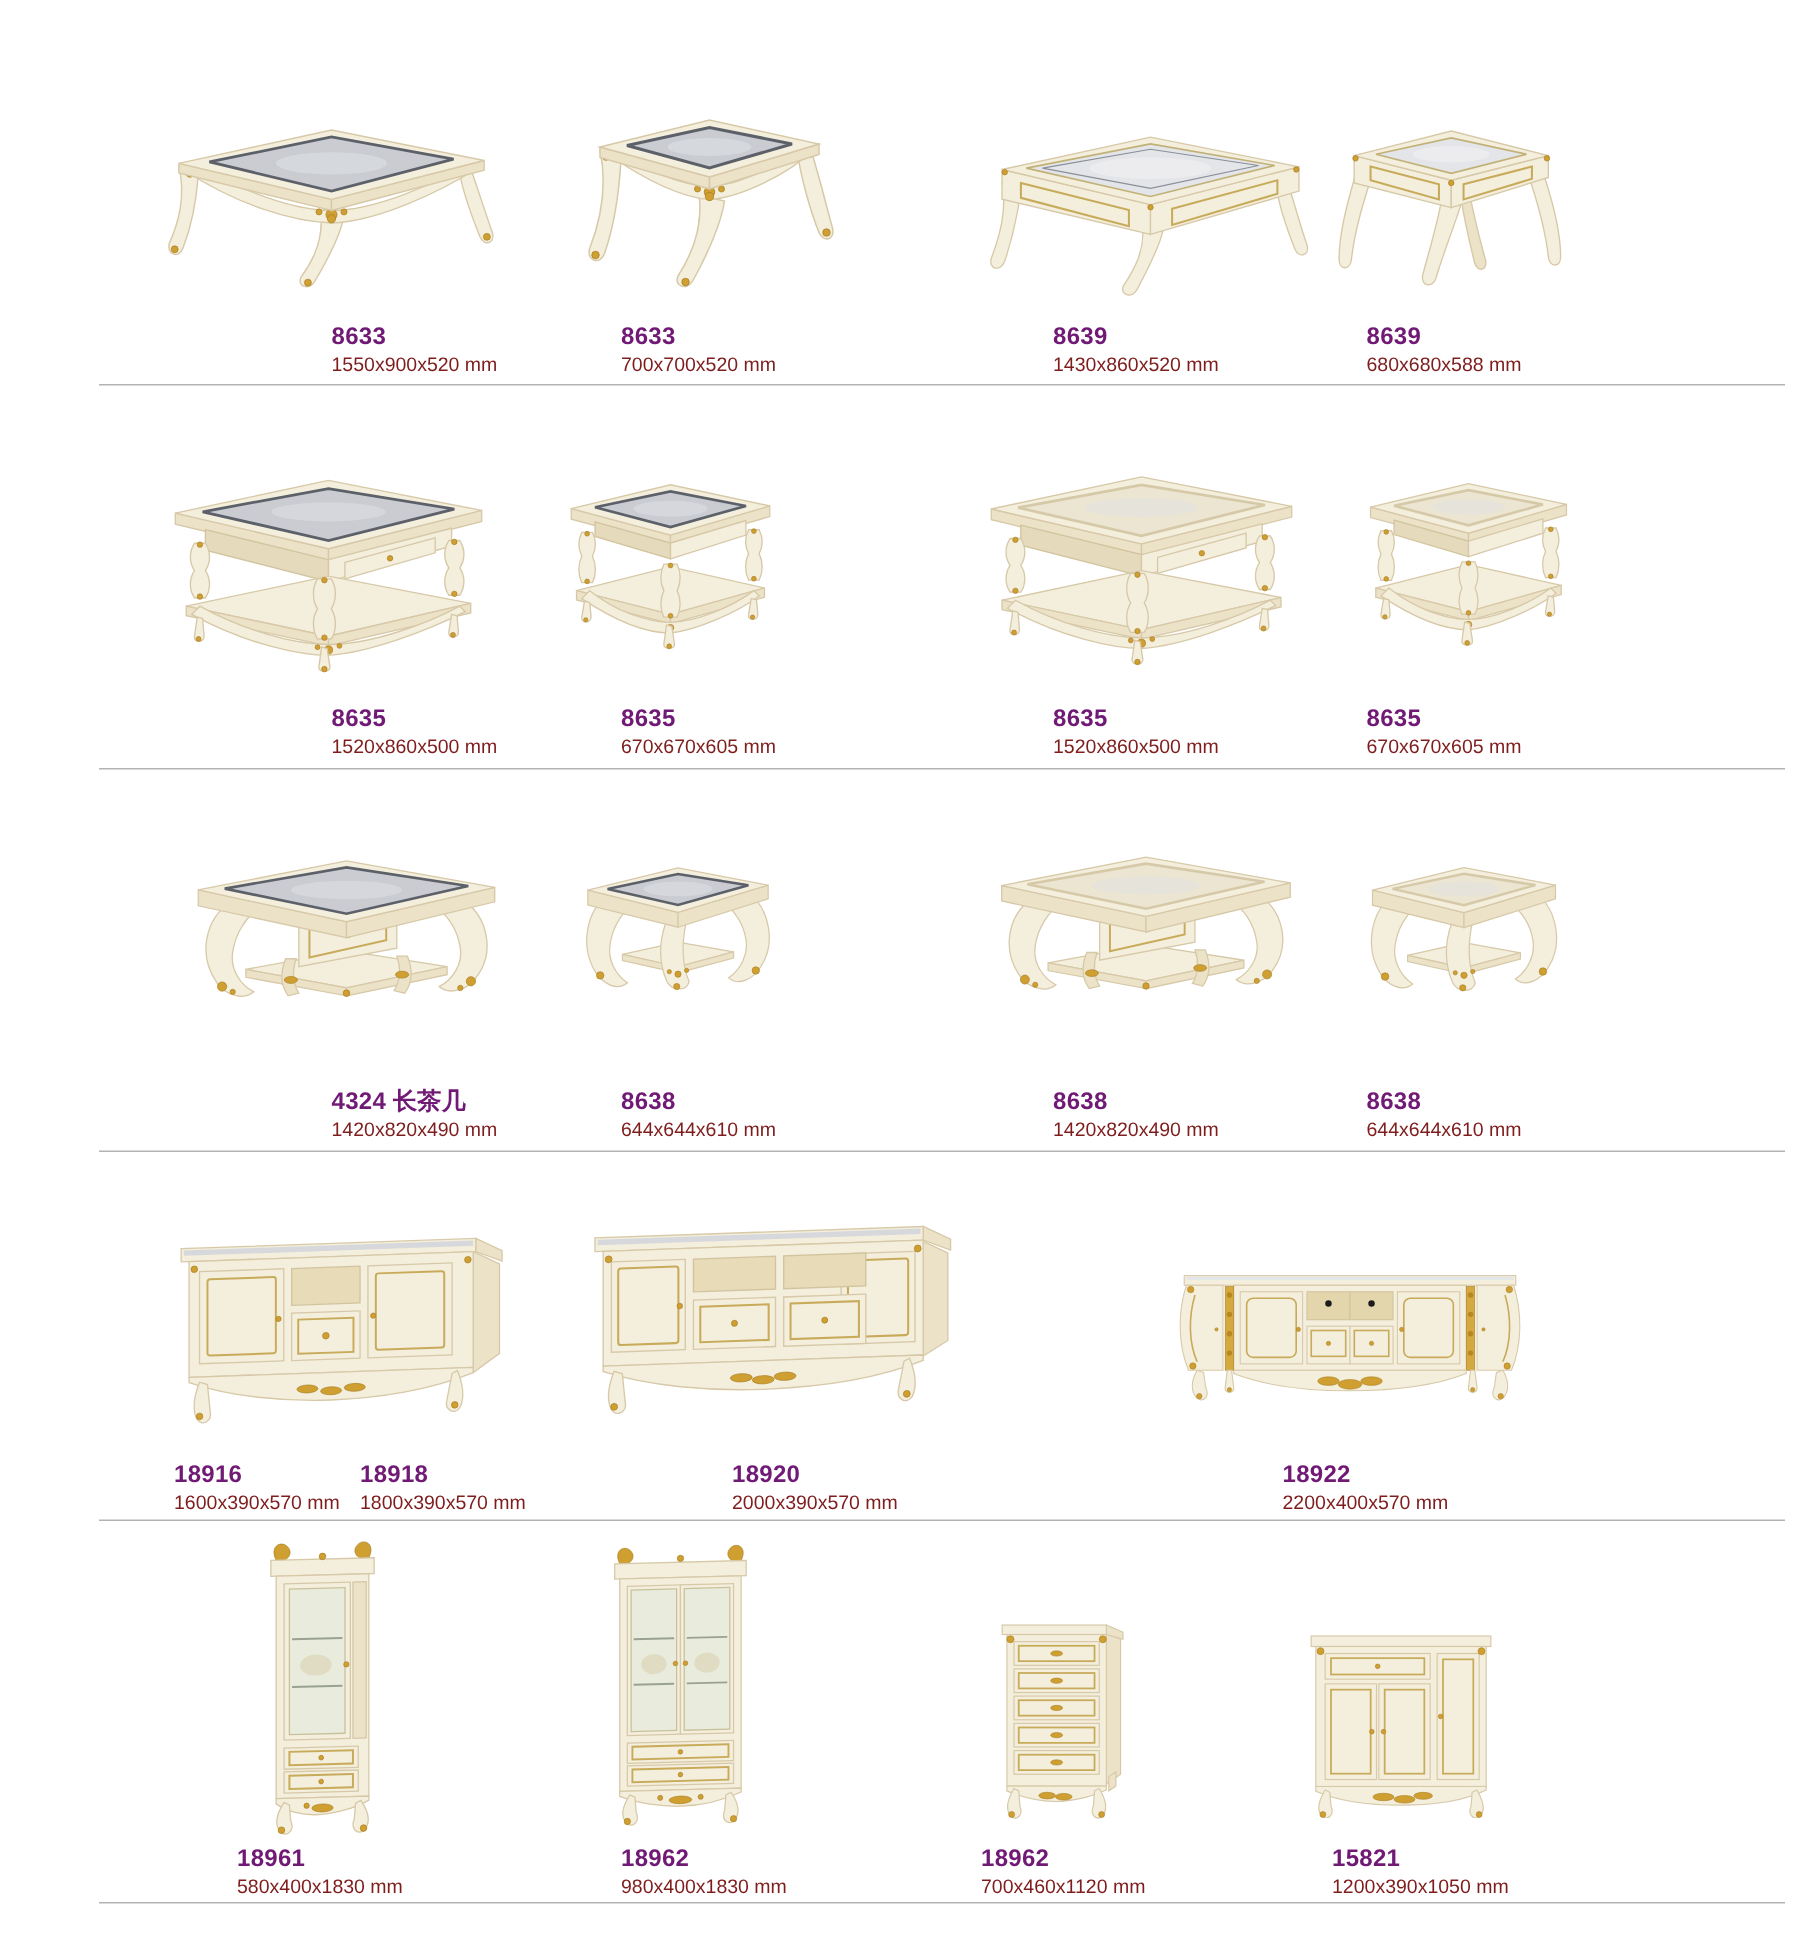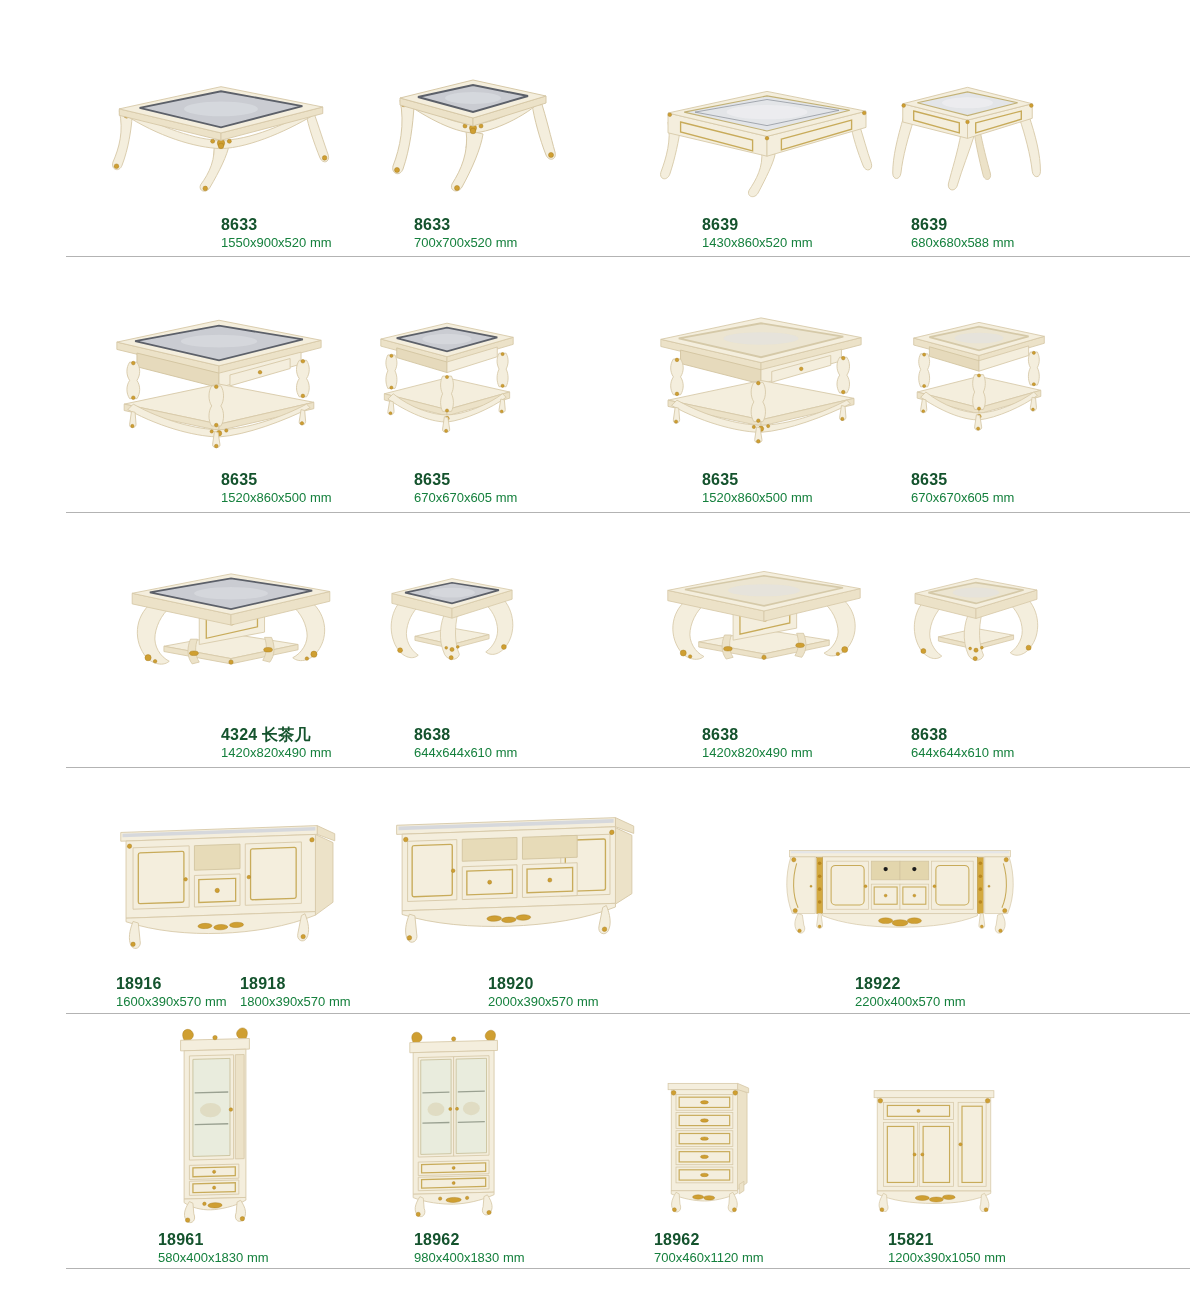--- a/index.html
+++ b/index.html
@@ -1,22 +1,22 @@
 <!DOCTYPE html>
 <html><head>
 <meta charset="utf-8">
 <style>
   html,body{margin:0;padding:0;background:#ffffff;}
   body{width:1200px;height:1292px;position:relative;font-family:"Liberation Sans",sans-serif;overflow:hidden;}
   .fig{position:absolute;}
   .fig svg{width:100%;height:100%;display:block;overflow:visible;}
   .sep{position:absolute;left:66px;width:1124px;height:1px;background:#b3b3b3;}
   .label{position:absolute;color:#3b3b3b;white-space:nowrap;}
-  .label .model{font-size:16px;font-weight:700;letter-spacing:.2px;color:#14532d;line-height:18px;}
-  .label .dims{font-size:13px;font-weight:400;color:#15803d;line-height:16px;margin-top:1px;}
+  .label .model{font-size:16px;font-weight:700;letter-spacing:.2px;color:#701a75;line-height:18px;}
+  .label .dims{font-size:13px;font-weight:400;color:#7f1d1d;line-height:16px;margin-top:1px;}
   
   .c{fill:#f4eedd;stroke:#d7c9a8;stroke-width:1;}
   .c2{fill:#ece2c8;stroke:#d7c9a8;stroke-width:1;}
   .c3{fill:#e6dabc;stroke:#d2c49f;stroke-width:1;}
   .g{fill:#cf9f32;stroke:#a87d1e;stroke-width:.5;}
   .ins{fill:var(--inset,#caccd2);stroke:var(--rim,#5c6069);stroke-width:2;}
   .insl{fill:#e3e5e8;stroke:#c2b176;stroke-width:1.2;}
   .gf{fill:none;stroke:#c8ab5a;stroke-width:1.5;}
   .gl{fill:#e9ecdd;stroke:#c9c19b;stroke-width:1;}
   .shv{fill:#e7dbb8;stroke:#d2c49f;stroke-width:1;}

